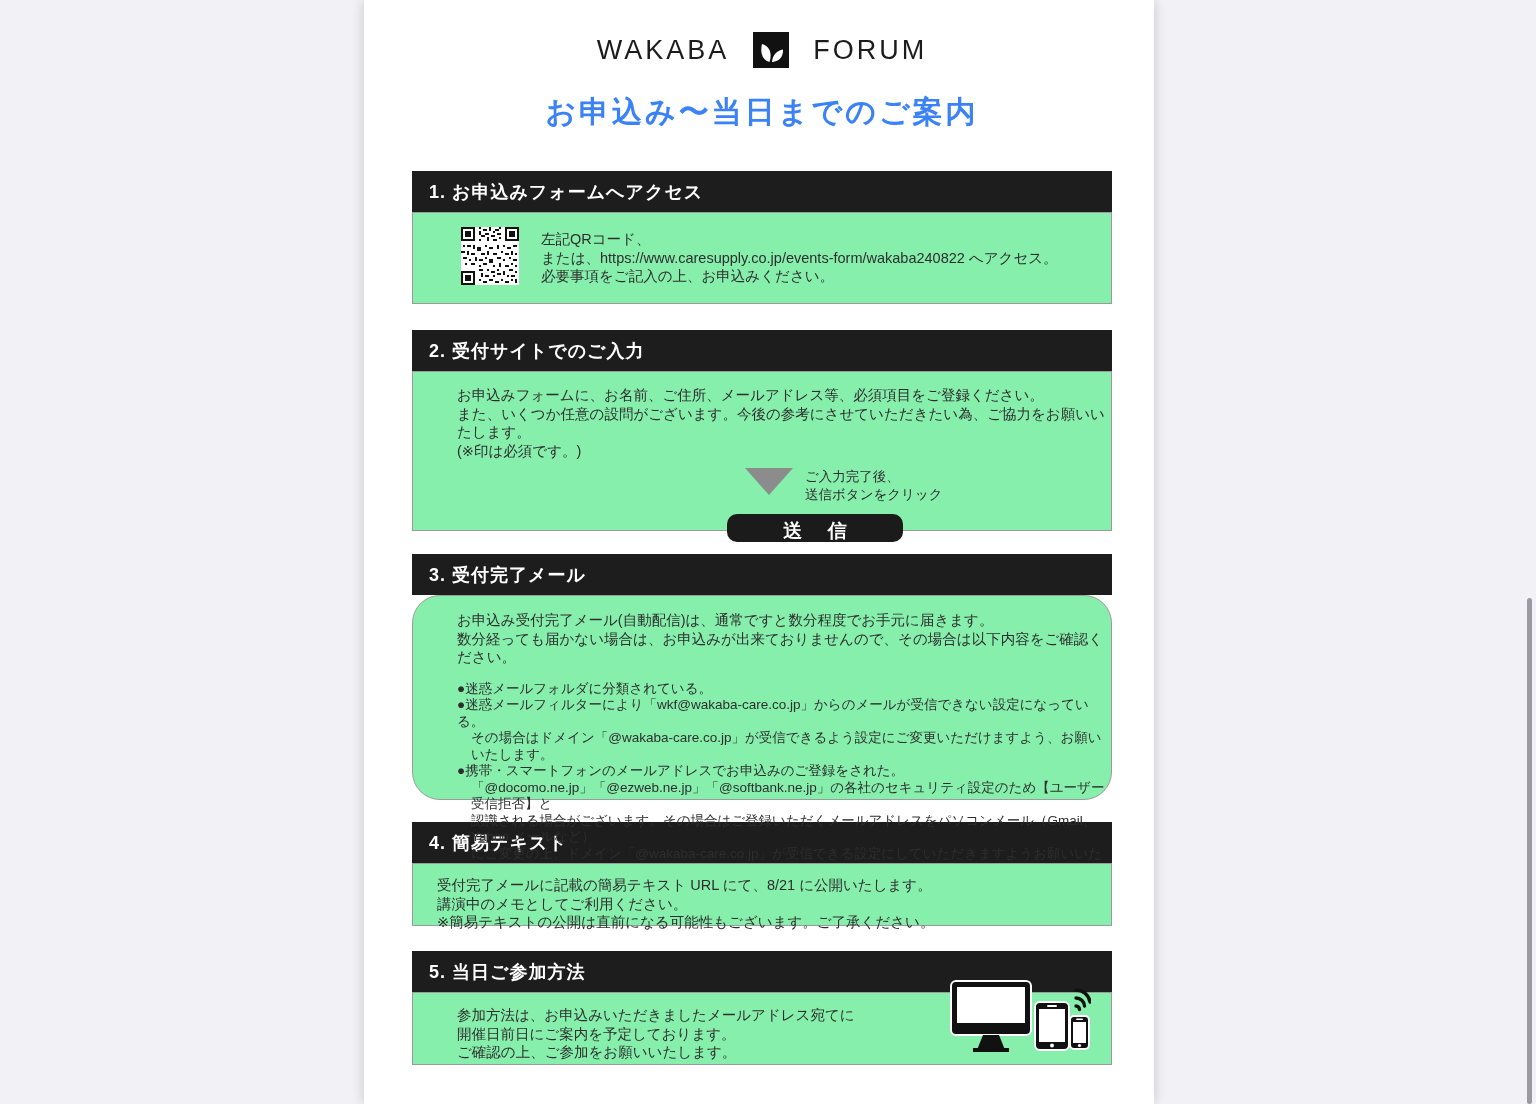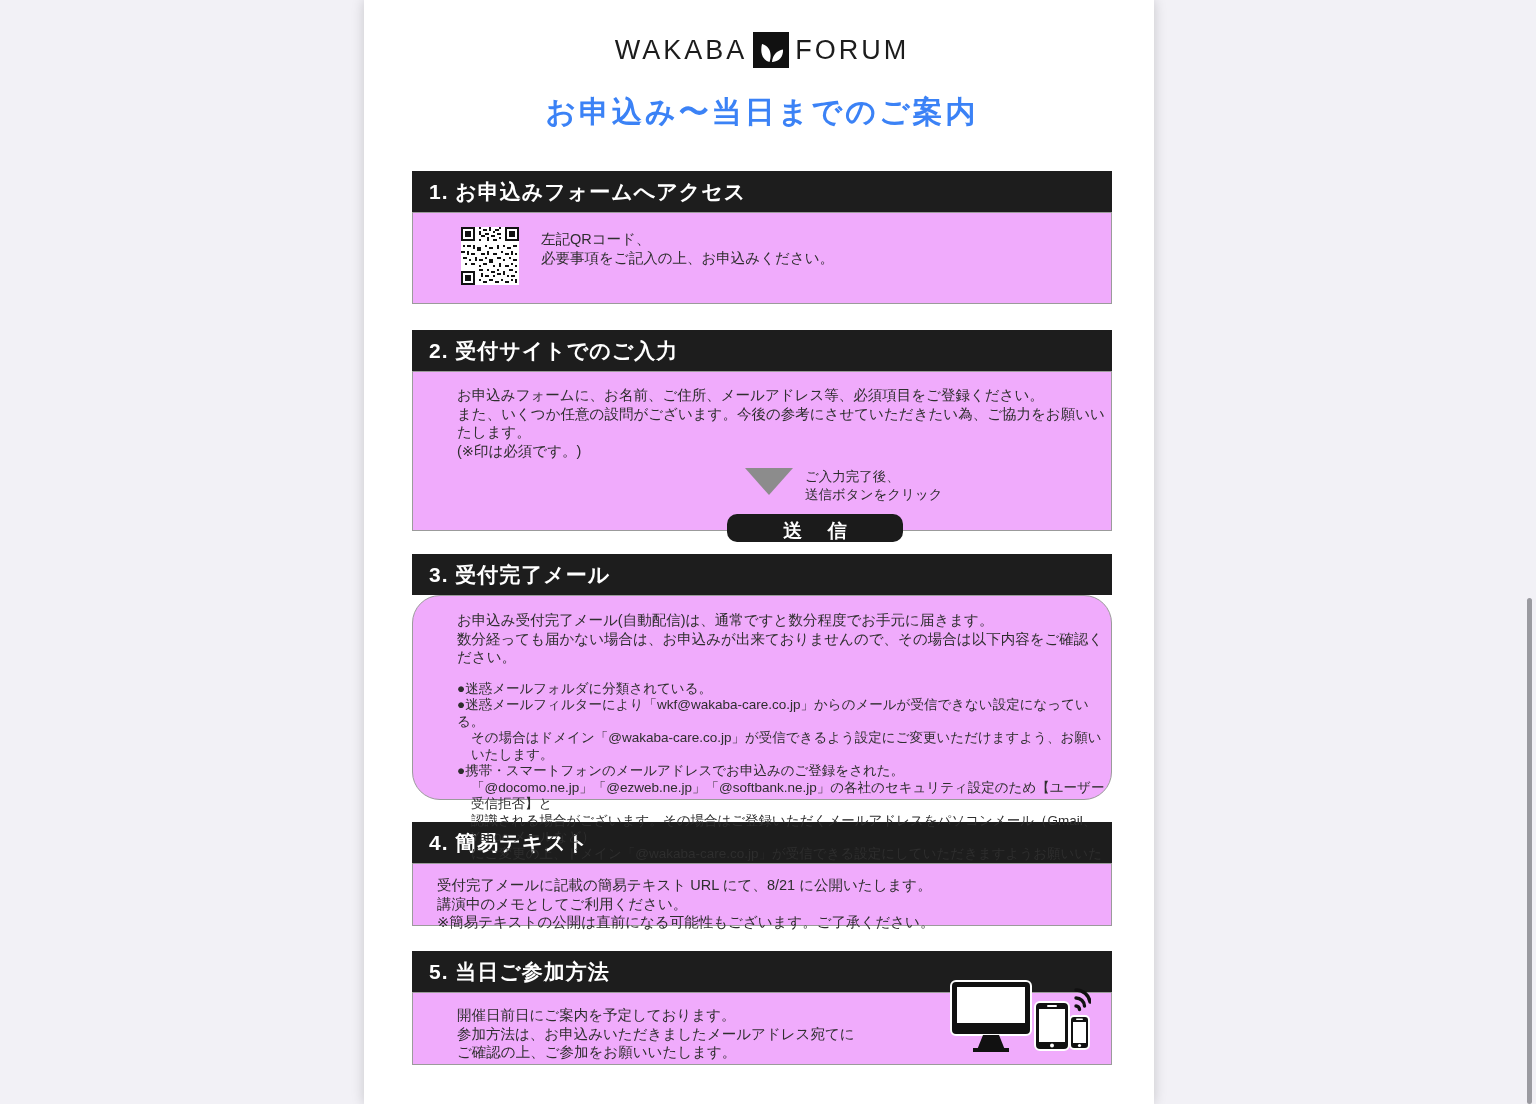--- a/index.html
+++ b/index.html
@@ -11,41 +11,41 @@
     position:relative;
   }
   .page {
     position:absolute; left:364px; top:0; width:790px; height:1104px;
     background:#ffffff;
     box-shadow:0 0 12px rgba(0,0,0,0.18);
   }
   .doc { position:relative; width:700px; margin-left:48px; }
 
   .logo-row {
-    display:flex; justify-content:center; align-items:center; gap:6px;
+    display:flex; justify-content:center; align-items:center; gap:24px;
     padding-top:24px; height:76px;
   }
   .logo-text {
     font-size:27px; font-weight:500; letter-spacing:3px; color:#1c1c1c;
   }
   .logo-mark { width:36px; height:36px; display:block; }
 
   .doc-title {
     text-align:center; font-size:30px; font-weight:700; letter-spacing:3px;
     color:#3b82f6; margin-top:16px; height:38px;
   }
 
   .section { margin-top:0; }
   .bar {
-    background:#1d1d1d; color:#ffffff; font-weight:700; font-size:21px;
+    background:#1d1d1d; color:#ffffff; font-weight:700; font-size:18px;
     height:41px; display:flex; align-items:center; padding-left:17px;
     letter-spacing:1px;
   }
   .box {
-    border:1px solid #9b9b9b; background:#f0abfc; position:relative;
+    border:1px solid #9b9b9b; background:#86efac; position:relative;
   }
   .body-text { font-size:14.5px; line-height:18.5px; color:#2e2e2e; }
 
   
   .s1-bar { margin-top:41px; }
   .box1 { height:92px; display:flex; padding:14px 0 0 48px; }
   .qr { width:58px; height:58px; flex:0 0 auto; display:block; }
   .box1-text { margin-left:22px; padding-top:3px; }
 
   
@@ -194,20 +194,21 @@
               <rect x="1" y="23" width="5" height="5"></rect>
             </g>
           <g fill="#111">
               <rect x="2" y="2" width="3" height="3"></rect>
               <rect x="24" y="2" width="3" height="3"></rect>
               <rect x="2" y="24" width="3" height="3"></rect>
             </g>
         </svg>
         <div class="box1-text body-text">
           <div>左記QRコード、</div>
+          <div>または、https://www.caresupply.co.jp/events-form/wakaba240822 へアクセス。</div>
           <div>必要事項をご記入の上、お申込みください。</div>
         </div>
       </div>
     </div>
 
     <div class="section">
       <div class="bar s2-bar">2. 受付サイトでのご入力</div>
       <div class="box box2">
         <div class="body-text">
           <div>お申込みフォームに、お名前、ご住所、メールアドレス等、必須項目をご登録ください。</div>
@@ -252,22 +253,22 @@
           <div>講演中のメモとしてご利用ください。</div>
           <div>※簡易テキストの公開は直前になる可能性もございます。ご了承ください。</div>
         </div>
       </div>
     </div>
 
     <div class="section">
       <div class="bar s5-bar">5. 当日ご参加方法</div>
       <div class="box box5">
         <div class="body-text">
+          <div>参加方法は、お申込みいただきましたメールアドレス宛てに</div>
           <div>開催日前日にご案内を予定しております。</div>
-          <div>参加方法は、お申込みいただきましたメールアドレス宛てに</div>
           <div>ご確認の上、ご参加をお願いいたします。</div>
         </div>
         <svg class="devices" viewBox="0 0 152 72">
 
           <g>
             <rect x="12" y="1" width="80" height="54" rx="5" fill="#111" stroke="#fff" stroke-width="2"></rect>
             <rect x="18" y="7" width="68" height="36" fill="#fff"></rect>
             <path d="M44 55 L60 55 L66 70 L38 70 Z" fill="#111"></path>
             <rect x="34" y="68" width="36" height="4" fill="#111"></rect>
           </g>

